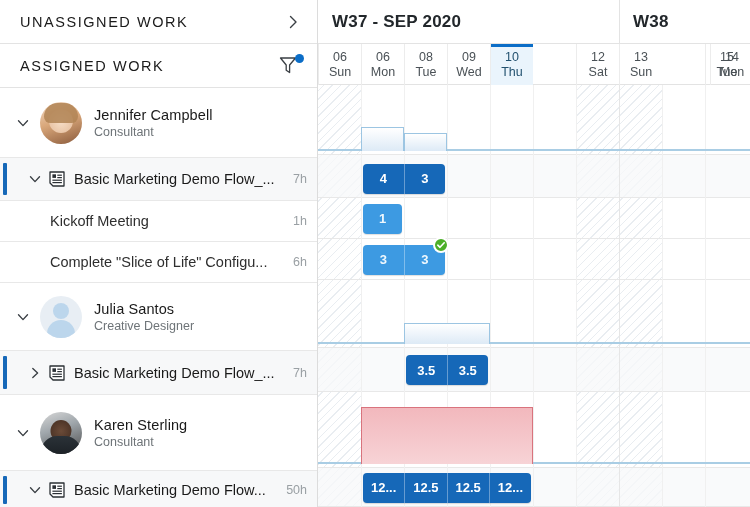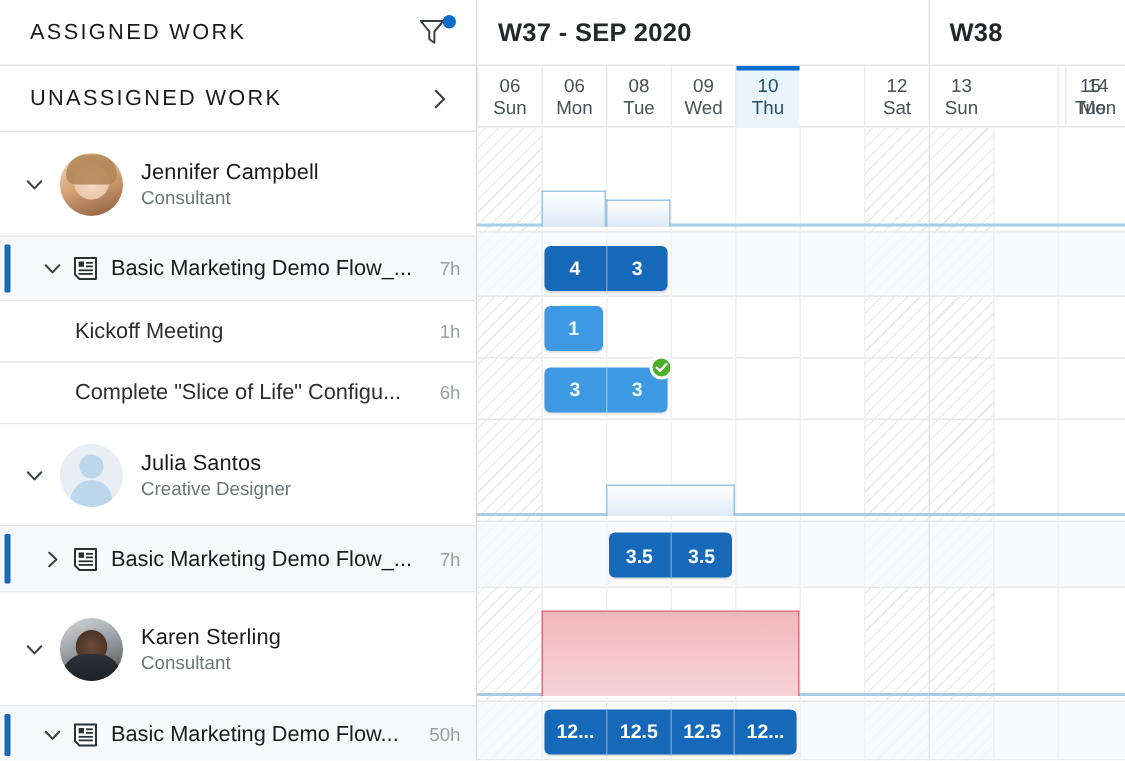--- a/index.html
+++ b/index.html
@@ -223,35 +223,35 @@
   }
 </style>
 </head>
 <body>
 
 <div id="app">
 
   <div id="sidebar">
 
     <div class="panel-head">
+      <div class="ptitle">UNASSIGNED WORK</div>
+      <div class="chev-right">
+        <svg width="14" height="14" viewBox="0 0 14 14">
+            <path d="M4.5 1.5 L10 7 L4.5 12.5" fill="none" stroke="#3a3f44" stroke-width="1.4" stroke-linecap="round" stroke-linejoin="round"></path>
+          </svg>
+      </div>
+    </div>
+
+    <div class="panel-head">
       <div class="ptitle">ASSIGNED WORK</div>
       <div class="filter-wrap">
         <svg width="22" height="22" viewBox="0 0 22 22">
             <path d="M3.5 4 H18.5 L12.6 11 V18.5 L9.2 16.2 V11 Z" fill="none" stroke="#3a3f44" stroke-width="1.3" stroke-linejoin="round"></path>
           </svg>
         <div class="filter-dot"></div>
-      </div>
-    </div>
-
-    <div class="panel-head">
-      <div class="ptitle">UNASSIGNED WORK</div>
-      <div class="chev-right">
-        <svg width="14" height="14" viewBox="0 0 14 14">
-            <path d="M4.5 1.5 L10 7 L4.5 12.5" fill="none" stroke="#3a3f44" stroke-width="1.4" stroke-linecap="round" stroke-linejoin="round"></path>
-          </svg>
       </div>
     </div>
 
     <div id="sidebar-rows">
         <div class="row person-row" style="height: 70px;">
           <div class="caret">
             <svg width="14" height="14" viewBox="0 0 14 14">
               <path d="M2.5 4.8 L7 9.6 L11.5 4.8" fill="none" stroke="#3a3f44" stroke-width="1.35" stroke-linecap="round" stroke-linejoin="round"></path>
             </svg>
           </div>

